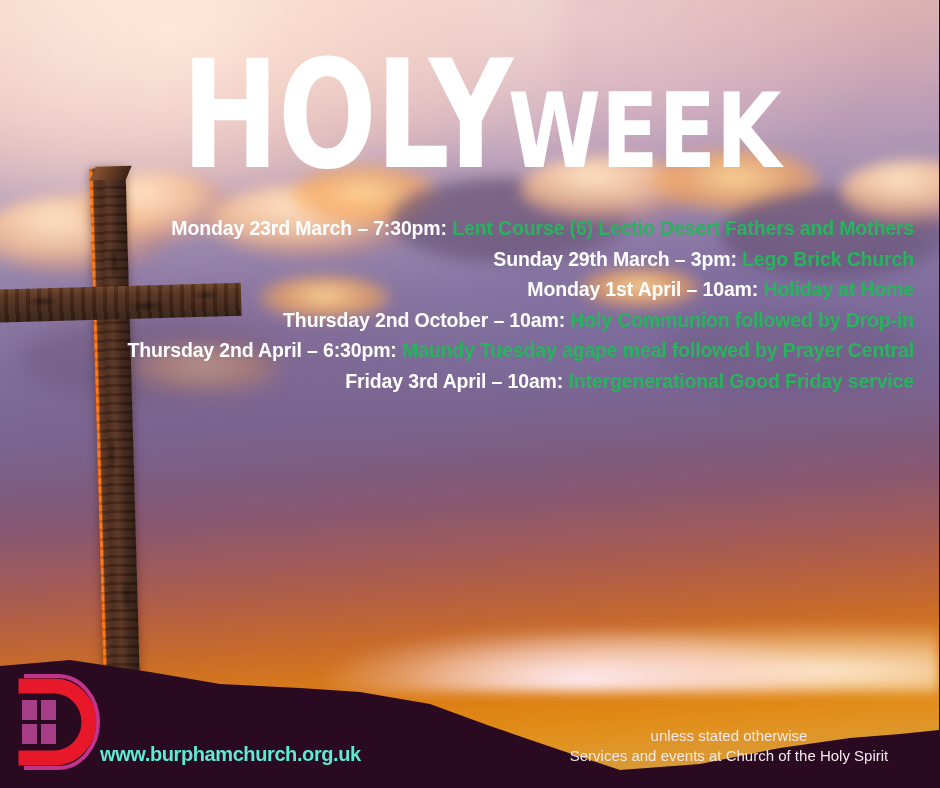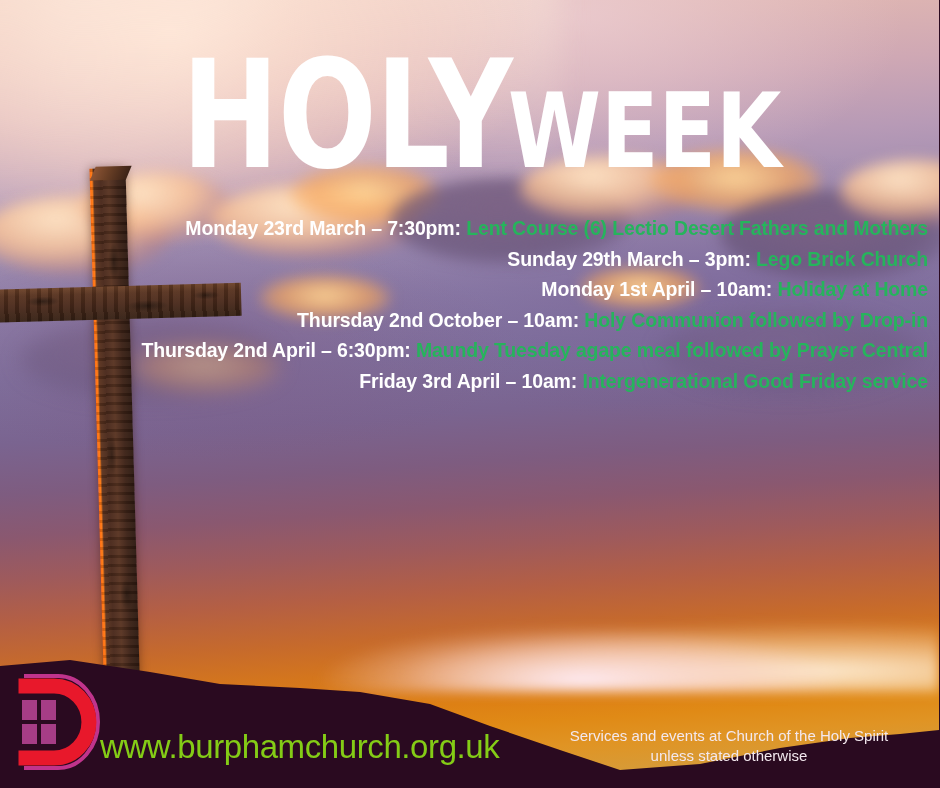--- a/index.html
+++ b/index.html
@@ -174,38 +174,38 @@
     transform:scaleX(0.9);
     display:inline-block;
     transform-origin:left bottom;
     vertical-align:baseline;
     margin-left:-4px;
   }
 
   
   .events {
     position:absolute;
-    left:60px; right:11px; top:213px;
+    left:60px; right:25px; top:213px;
     text-align:right;
     font-size:19.5px;
     line-height:30.5px;
     font-weight:700;
     letter-spacing:-0.15px;
   }
   .ev-line { white-space:normal; }
   .ev-when { color:#ffffff; }
   .ev-what { color:#26b45c; }
 
   
   .footer-url {
     position:absolute;
     left:100px; bottom:22px;
-    color:#84cc16;
-    font-size:33px;
-    font-weight:400;
+    color:#5eead4;
+    font-size:20px;
+    font-weight:700;
     letter-spacing:-0.4px;
   }
   .footer-note {
     position:absolute;
     right:20px; bottom:22px;
     width:380px;
     text-align:center;
     color:#f3e8ee;
     font-size:15px;
     line-height:20px;
@@ -302,17 +302,17 @@
 
     <path d="M12,16 L40,16 A33,34 0 0 1 40,88 L12,88" fill="none" stroke="#e8182b" stroke-width="15" stroke-linecap="square"></path>
 
     <rect x="8" y="30" width="34" height="44" fill="#a63d86"></rect>
     <rect x="23" y="30" width="4" height="44" fill="#2a0a20"></rect>
     <rect x="8" y="50" width="34" height="4" fill="#2a0a20"></rect>
   </svg>
 
   <div class="footer-url">www.burphamchurch.org.uk</div>
   <div class="footer-note">
+    <div>unless stated otherwise</div>
     <div>Services and events at Church of the Holy Spirit</div>
-    <div>unless stated otherwise</div>
   </div>
 
 </div>
 
 </body></html>

